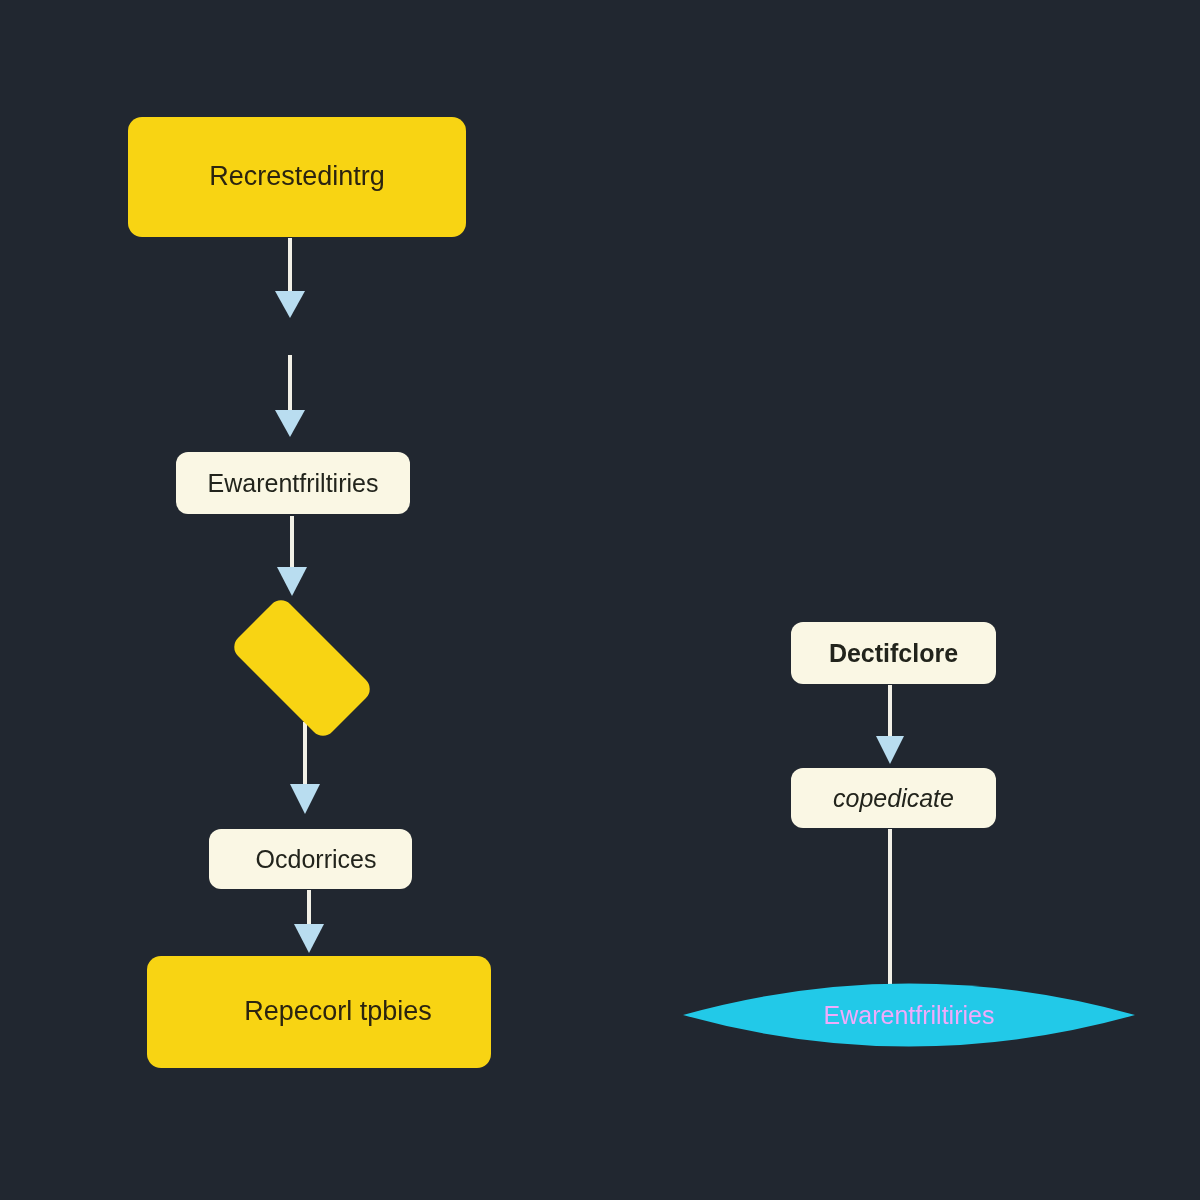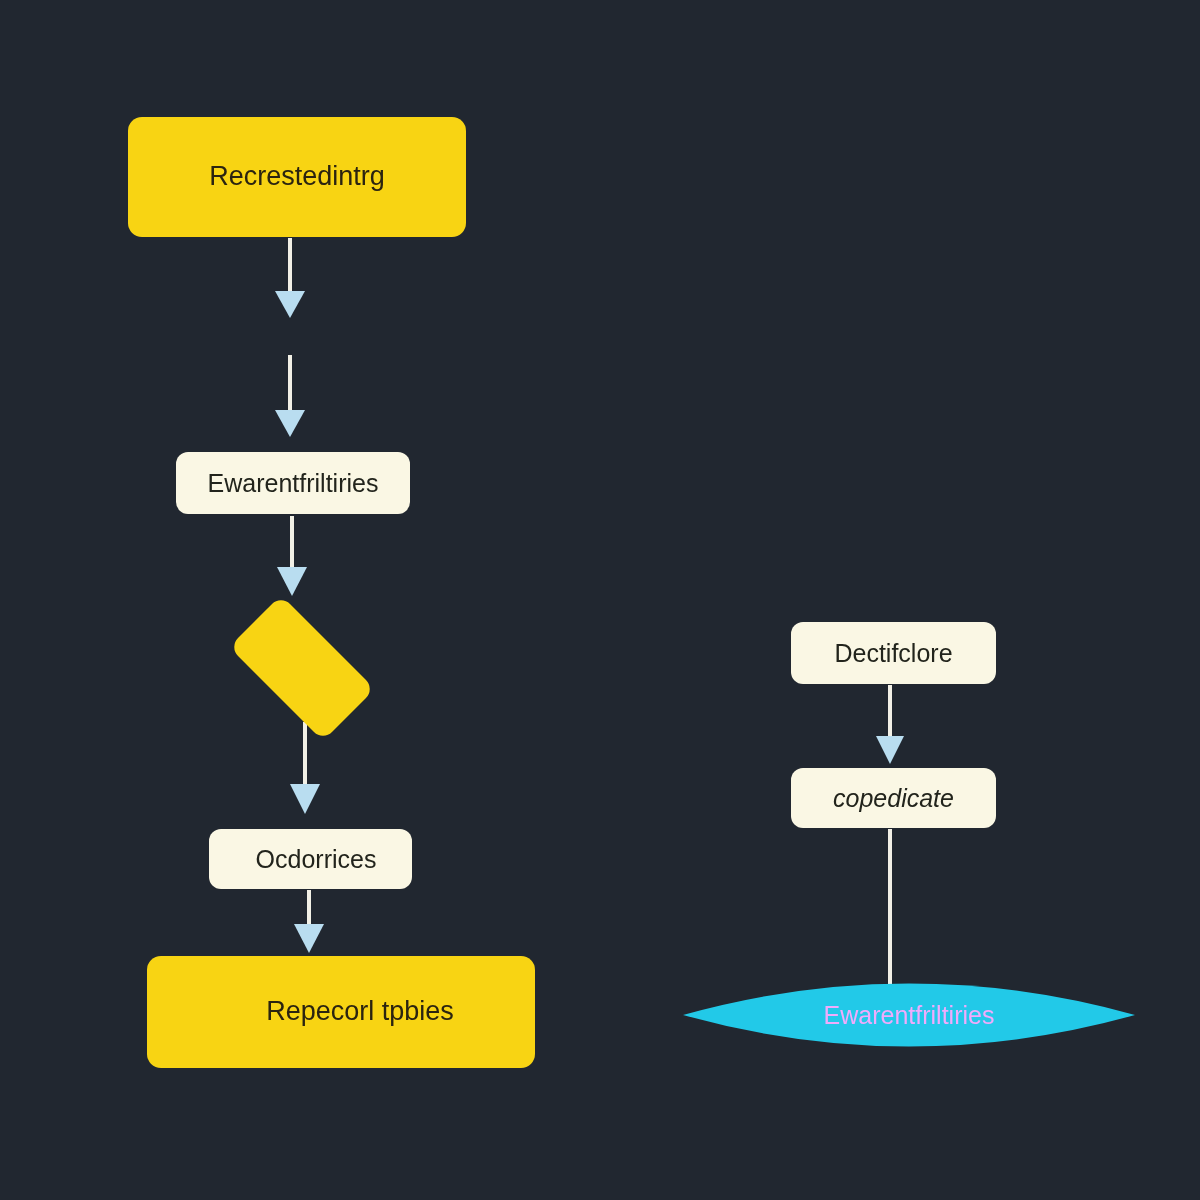--- a/index.html
+++ b/index.html
@@ -131,25 +131,25 @@
 
   <div class="node shape-diamond t-md" style="left:208px; top:616px; width:188px; height:104px;">
     <span class="diamond-fill"></span>
     <span class="node-label"></span>
   </div>
 
   <div class="node shape-box-cream t-lg" style="left:209px; top:829px; width:203px; height:60px;padding-left:11px;">
     <span class="node-label">Ocdorrices</span>
   </div>
 
-  <div class="node shape-box-yellow t-xl" style="left:147px; top:956px; width:388px; height:112px;padding-left:38px;">
+  <div class="node shape-box-yellow t-xl" style="left:147px; top:956px; width:344px; height:112px;padding-left:38px;">
     <span class="node-label">Repecorl tpbies</span>
   </div>
 
-  <div class="node shape-box-cream t-lg" style="left:791px; top:622px; width:205px; height:62px;">
+  <div class="node shape-box-cream t-lg" style="left:791px; top:622px; width:205px; height:62px;font-weight:bold;">
     <span class="node-label">Dectifclore</span>
   </div>
 
   <div class="node shape-box-cream t-lg" style="left:791px; top:768px; width:205px; height:60px;font-style:italic;">
     <span class="node-label">copedicate</span>
   </div>
 
   <div class="node shape-lens t-lg" style="left:683px; top:958px; width:452px; height:114px;">
     <svg class="lens-fill" viewBox="0 0 452 114" preserveAspectRatio="none">
       <path d="M 0 57 Q 226 -6 452 57 Q 226 120 0 57 Z" fill="#22C9E8"></path>

